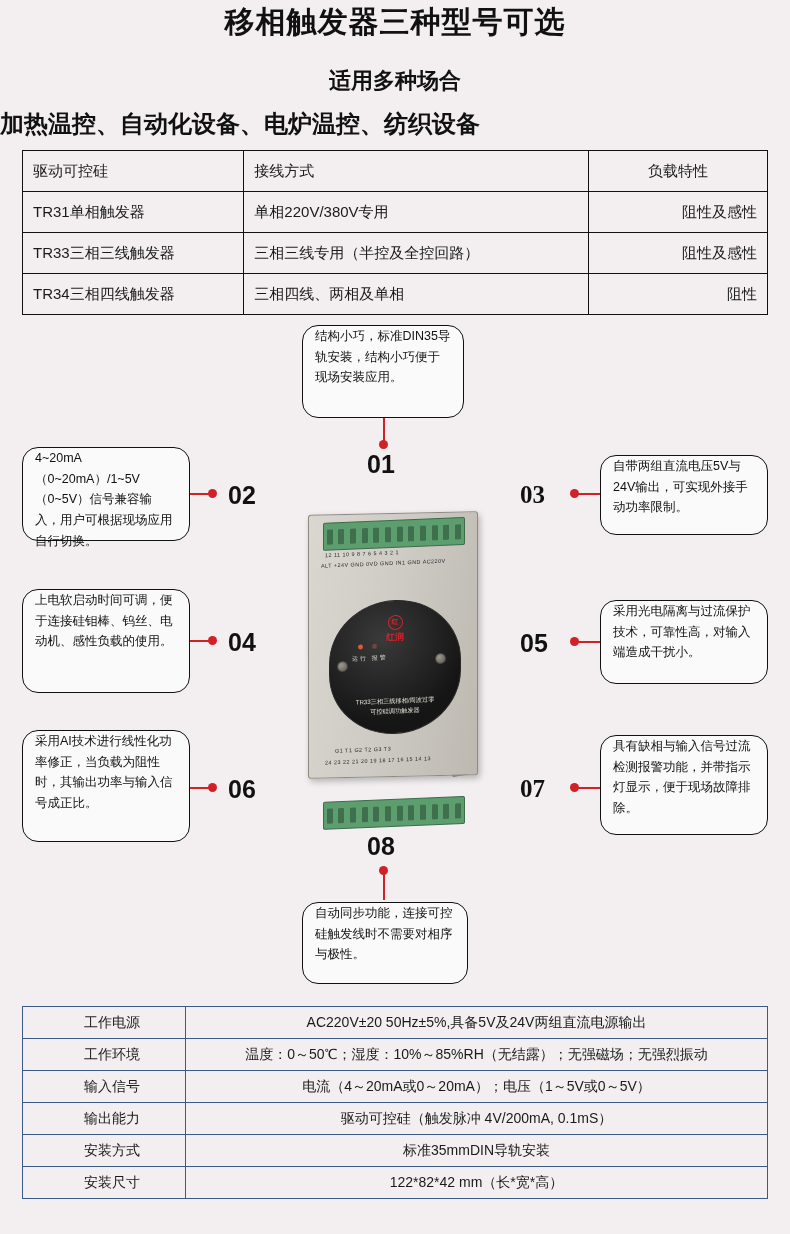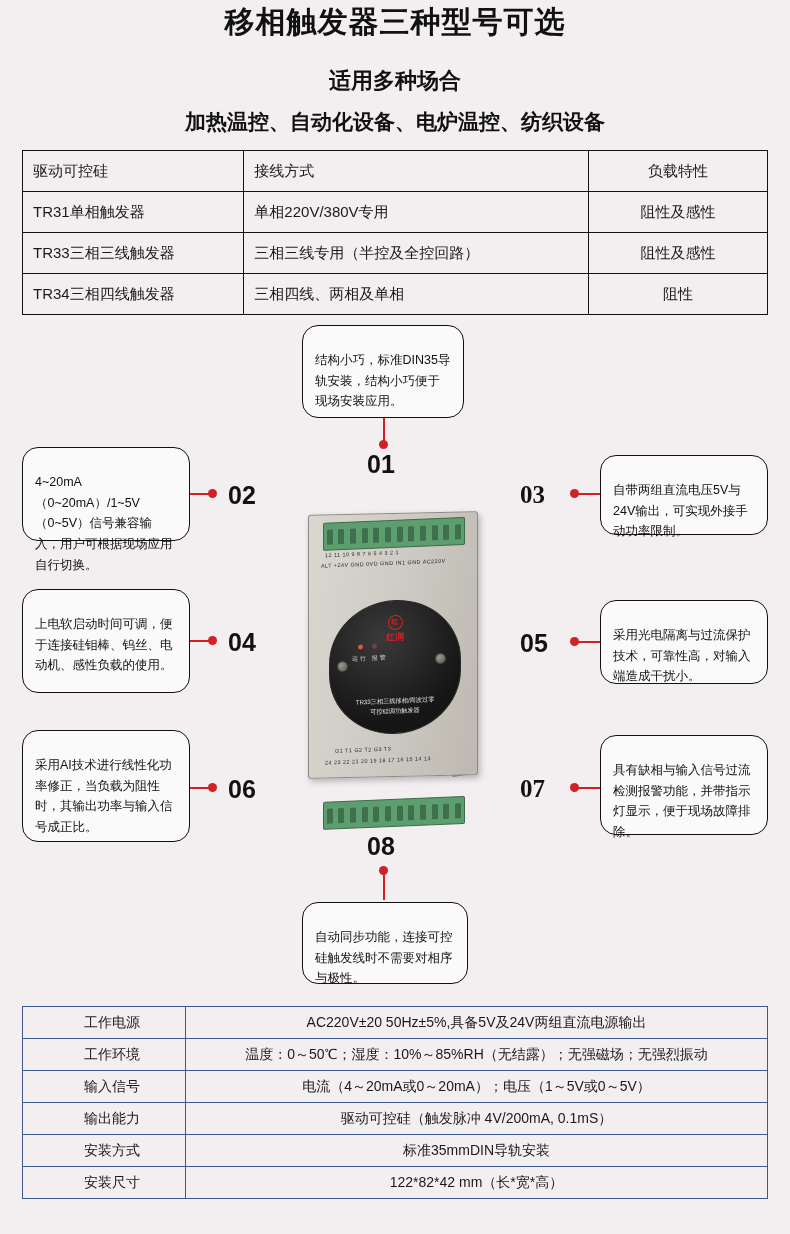--- a/index.html
+++ b/index.html
@@ -41,22 +41,22 @@
     text-align: center;
     font-size: 22px;
     font-weight: bold;
     color: #111;
   }
   .sub-title2 {
     position: absolute;
     top: 108px;
     left: 0;
     width: 790px;
-    text-align: center;
-    font-size: 21px;
+    text-align: left;
+    font-size: 24px;
     font-weight: bold;
     color: #111;
   }
 
   
   .type-table {
     position: absolute;
     top: 150px;
     left: 22px;
     width: 746px;
@@ -66,33 +66,33 @@
   }
   .type-table td {
     border: 1px solid #111;
     height: 36px;
     padding: 2px 10px;
     vertical-align: middle;
     white-space: nowrap;
   }
   .type-table .c1 { width: 216px; }
   .type-table .c2 { width: 350px; }
-  .type-table .c3 { width: 180px; text-align: center; }
+  .type-table .c3 { width: 180px; text-align: right; }
   .type-table tr.head td { text-align: left; }
   .type-table tr.head td.c3 { text-align: center; }
 
   
   .callout {
     position: absolute;
     border: 1px solid #111;
     border-radius: 16px;
     background: #fbfafa;
     font-size: 12.5px;
     line-height: 1.65;
-    padding: 24px 12px;
+    padding: 0 12px;
     box-sizing: border-box;
     color: #111;
   }
   .num {
     position: absolute;
     font-size: 25px;
     font-weight: bold;
     color: #111;
     font-family: "Liberation Sans", sans-serif;
   }

